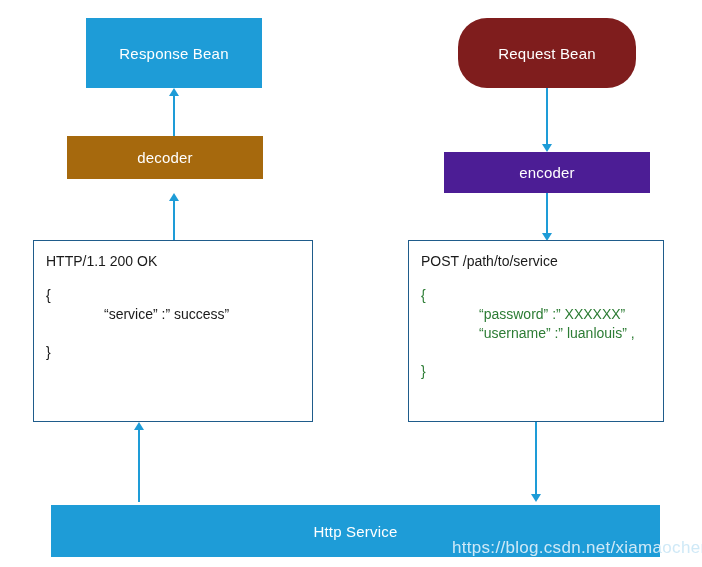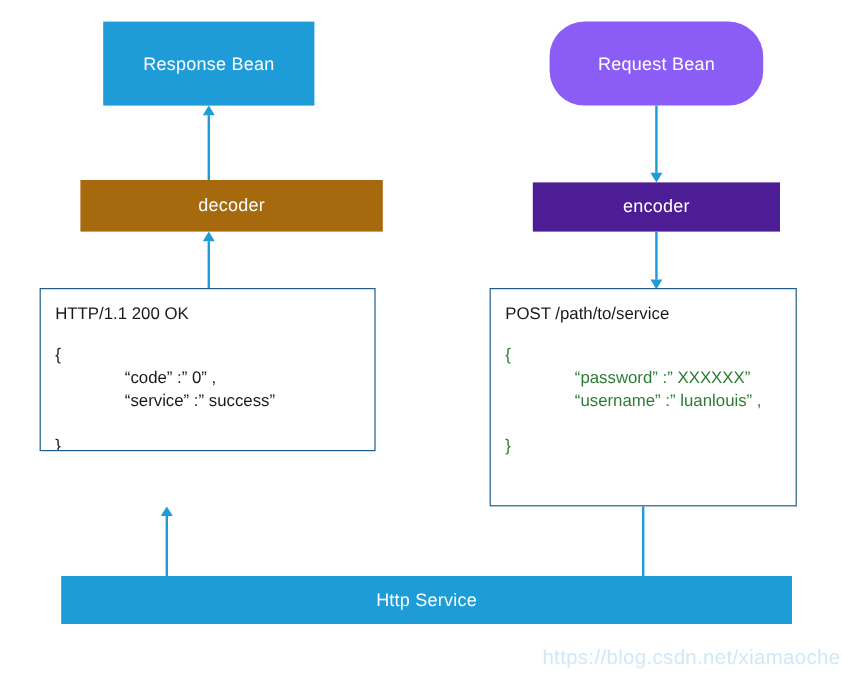--- a/index.html
+++ b/index.html
@@ -25,21 +25,21 @@
     display: flex;
     align-items: center;
     justify-content: center;
     color: #ffffff;
     font-size: 15px;
     letter-spacing: .2px;
     white-space: nowrap;
   }
 
   .node-response { background: #1E9CD7; }
-  .node-request  { background: #8b5cf6; border-radius: 29px; }
+  .node-request  { background: #7f1d1d; border-radius: 29px; }
   .node-decoder  { background: #A6690D; }
   .node-encoder  { background: #4c1d95; }
   .node-service  { background: #1E9CD7; }
 
   
   .msgbox {
     position: absolute;
     box-sizing: border-box;
     border: 1px solid #1F5C8B;
     background: #ffffff;
@@ -98,32 +98,31 @@
 
 <div id="canvas">
 
   <div class="node node-response" style="left:86px; top:18px; width:176px; height:70px;">
     <span>Response Bean</span>
   </div>
 
   <div class="vline" style="left:173px; top:96px; height:54px;"></div>
   <div class="arrow-up" style="left:169px; top:88px;"></div>
 
-  <div class="node node-decoder" style="left:67px; top:150px; width:252px; height:43px;">
+  <div class="node node-decoder" style="left:67px; top:136px; width:196px; height:43px;">
     <span>decoder</span>
   </div>
 
   <div class="vline" style="left:173px; top:201px; height:40px;"></div>
   <div class="arrow-up" style="left:169px; top:193px;"></div>
 
-  <div class="msgbox" style="left:33px; top:240px; width:280px; height:136px;">
+  <div class="msgbox" style="left:33px; top:240px; width:280px; height:182px;">
     <div class="msg-firstline text-black">HTTP/1.1  200  OK</div>
     <div class="spacer-sm"></div>
     <div class="msg-brace text-black">{</div>
-    <div class="msg-body text-black">“code” :” 0” ,</div>
     <div class="msg-body text-black">“service” :” success”</div>
     <div class="spacer-md"></div>
     <div class="msg-brace text-black">}</div>
   </div>
 
   <div class="vline" style="left:138px; top:430px; height:72px;"></div>
   <div class="arrow-up" style="left:134px; top:422px;"></div>
 
   <div class="node node-request" style="left:458px; top:18px; width:178px; height:70px;">
     <span>Request Bean</span>
@@ -145,19 +144,19 @@
     <div class="msg-brace text-green">{</div>
     <div class="msg-body text-green">“password” :” XXXXXX”</div>
     <div class="msg-body text-green">“username” :” luanlouis” ,</div>
     <div class="spacer-md"></div>
     <div class="msg-brace text-green">}</div>
   </div>
 
   <div class="vline" style="left:535px; top:422px; height:72px;"></div>
   <div class="arrow-down" style="left:531px; top:494px;"></div>
 
-  <div class="node node-service" style="left:51px; top:480px; width:609px; height:40px;text-align:center;">
+  <div class="node node-service" style="left:51px; top:505px; width:609px; height:52px;text-align:center;">
     <span>Http Service</span>
   </div>
 
   <div class="watermark" style="left:452px; top:538px;">https://blog.csdn.net/xiamaocheng</div>
 
 </div>
 
 </body></html>

